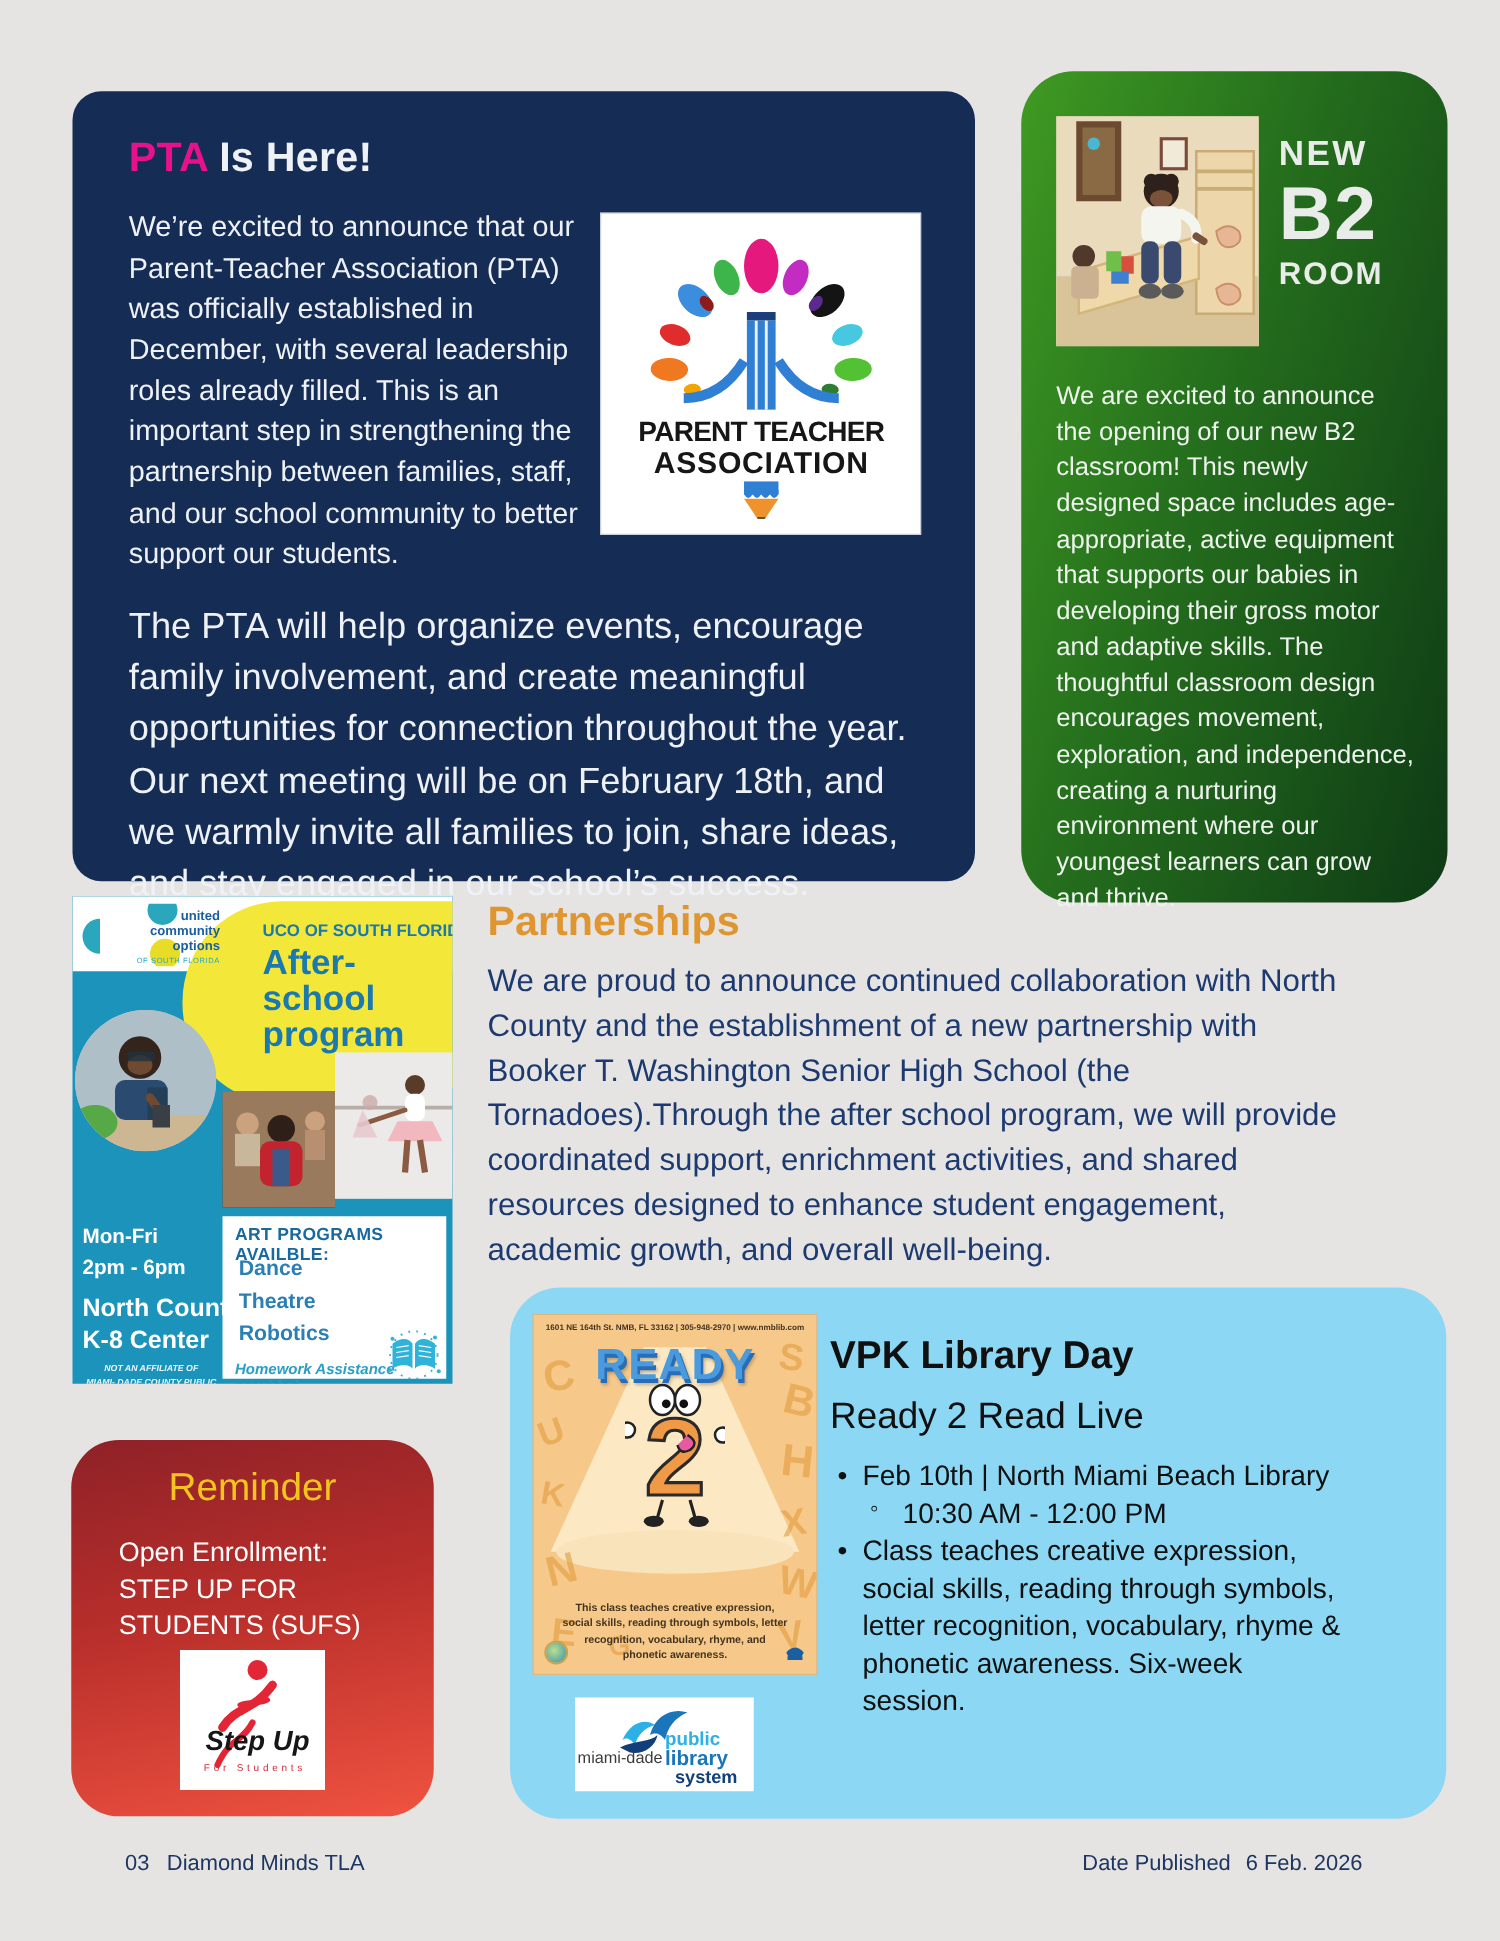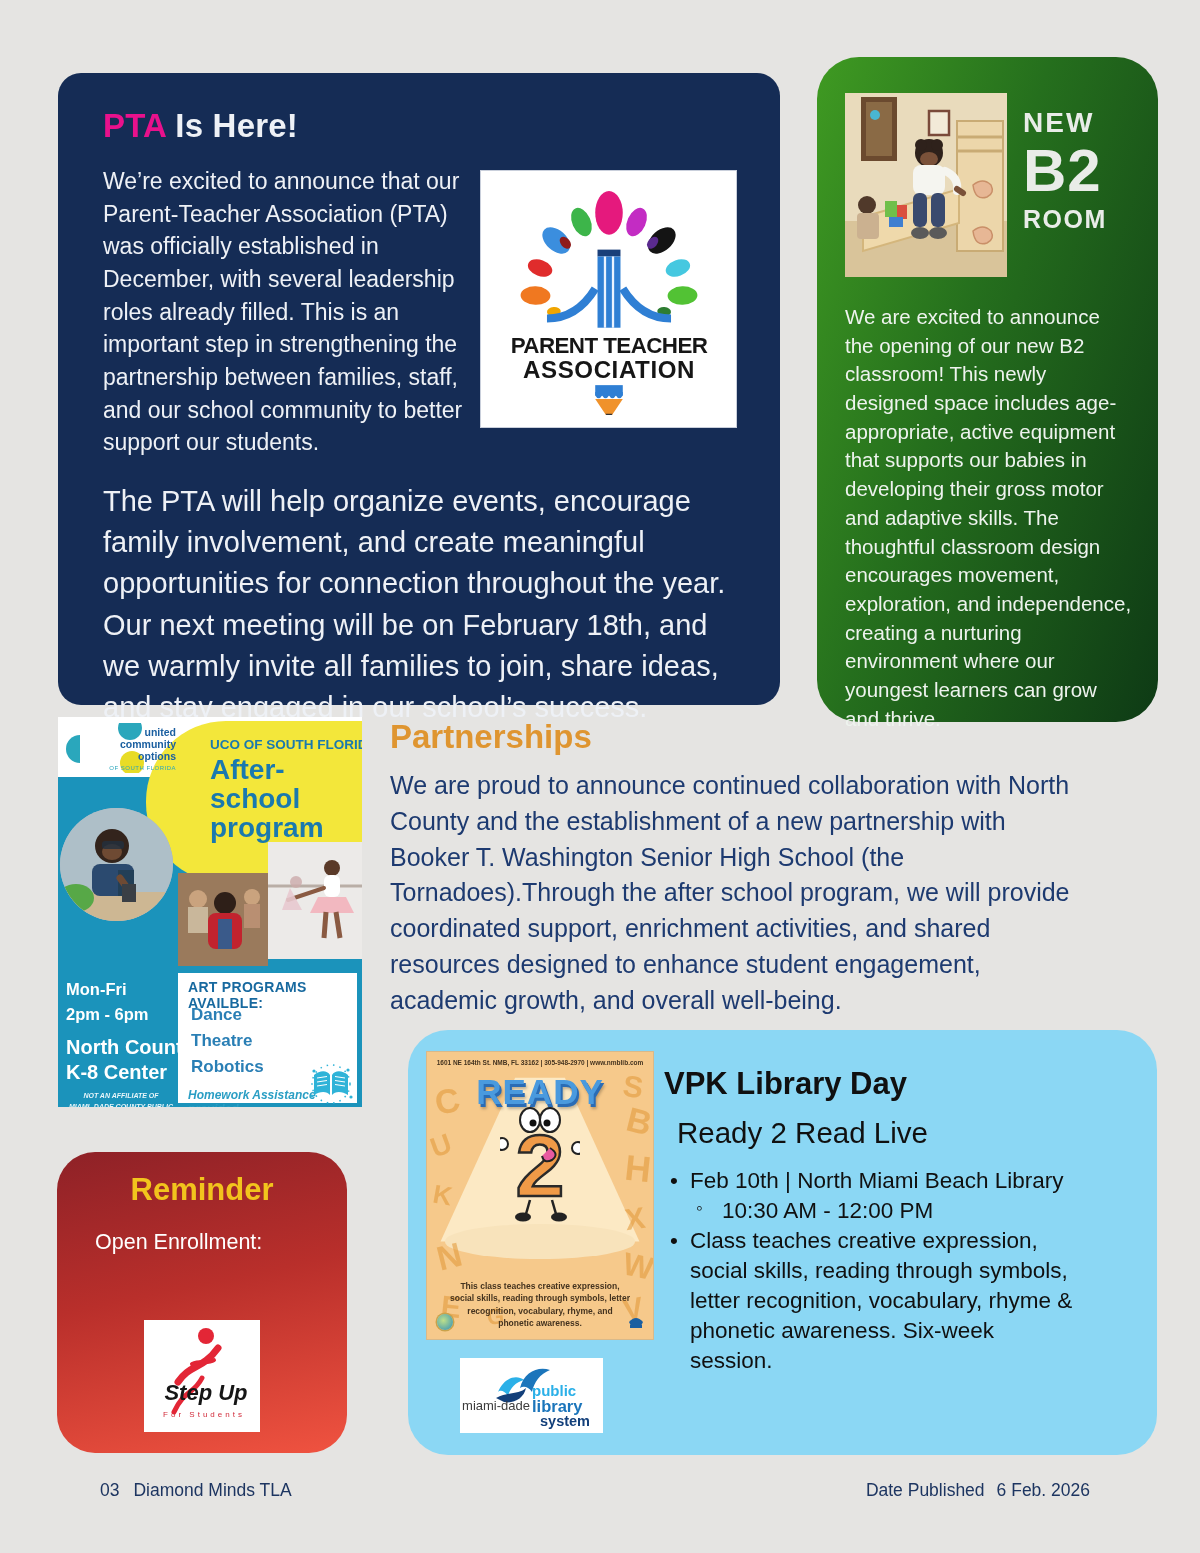--- a/index.html
+++ b/index.html
@@ -52,21 +52,21 @@
   .fl-disc{left:4px;top:374px;width:118px;font-size:7px;font-style:italic;font-weight:bold;color:#e8f6fa;text-align:center;line-height:1.5;}
   .fl-programs-h{left:130px;top:262px;font-size:14px;font-weight:bold;color:#17699f;letter-spacing:.3px;}
   .fl-prog{left:133px;color:#2a7fb5;font-size:17px;font-weight:bold;}
   .fl-prog.p0{top:288px;} .fl-prog.p1{top:314px;} .fl-prog.p2{top:340px;}
   .fl-hw{left:130px;top:371px;font-size:12px;font-style:italic;font-weight:bold;color:#2a9ec4;}
   .fl-book{left:250px;top:346px;width:46px;height:42px;}
 
   
   .reminder{left:57px;top:1152px;width:290px;height:301px;border-radius:38px;
     background:linear-gradient(168deg,#8e2127 0%,#b92f2b 45%,#f05340 100%);}
-  .rem-title{left:0;top:20px;width:100%;text-align:center;font-size:31px;font-weight:bold;color:var(--yellow);}
+  .rem-title{left:0;top:20px;width:100%;text-align:center;font-size:31px;font-weight:normal;color:var(--yellow);}
   .rem-body{left:38px;top:76px;width:225px;color:#fff;font-size:21.5px;line-height:1.35;}
   .rem-logo{left:87px;top:168px;width:116px;height:112px;background:#fff;}
 
   
   .vpk-box{left:408px;top:1030px;width:749px;height:425px;background:var(--vpk_blue);border-radius:40px;}
   .poster{left:19px;top:22px;width:226px;height:287px;background:#f6c98b;overflow:hidden;box-shadow:0 0 0 1px #d8b98a;}
   .poster .spot{position:absolute;left:0;top:0;width:100%;height:100%;
     background:#fce9c4;clip-path:polygon(39% 9%,61% 9%,94% 66%,6% 66%);}
   .poster .spot2{position:absolute;left:8%;top:60%;width:84%;height:12%;background:#f8e3bb;border-radius:50%;}
   .poster-header{position:absolute;left:0;top:7px;width:100%;text-align:center;font-size:6.5px;font-weight:bold;color:#44331f;}
@@ -88,21 +88,21 @@
   .pl9{left:196px;top:196px;font-size:32px;transform:rotate(12deg);}
   .pl10{left:14px;top:238px;font-size:30px;transform:rotate(6deg);}
   .pl11{left:196px;top:240px;font-size:30px;transform:rotate(-10deg);}
   .pl12{left:60px;top:252px;font-size:22px;transform:rotate(-6deg);}
   .poster-logo-l{position:absolute;left:10px;top:262px;width:16px;height:16px;border-radius:50%;
     background:radial-gradient(circle at 40% 40%,#bfe08a,#2e8fb8);box-shadow:0 0 0 1.5px #caa24a;}
   .poster-logo-r{position:absolute;left:200px;top:260px;width:18px;height:18px;}
   .mdpls{left:52px;top:328px;width:143px;height:75px;background:#fff;}
   .vpk-text{left:256px;top:36px;width:450px;color:#101010;}
   .vpk-title{font-size:31px;font-weight:bold;}
-  .vpk-sub{font-size:29.5px;margin-top:14px;margin-left:13px;}
+  .vpk-sub{font-size:29.5px;margin-top:14px;}
   .vpk-bullets{margin-top:16px;font-size:22.5px;line-height:1.33;}
   .vb{position:relative;padding-left:26px;width:416px;}
   .vb .mark{position:absolute;left:6px;top:0;}
   .vb .text{display:block;width:390px;}
   .vb-sub{position:relative;padding-left:58px;}
   .vb-sub .mark{position:absolute;left:32px;top:-1px;font-size:19px;}
 
   
   .footer-left{left:100px;top:1480px;font-size:17.5px;color:#1d3561;display:flex;gap:14px;}
   .footer-right{top:1480px;right:110px;font-size:17.5px;color:#1d3561;display:flex;gap:12px;}
@@ -294,20 +294,21 @@
     </div>
   </section>
 
   <h2 class="abs pr-title">Partnerships</h2>
   <p class="abs pr-body">We are proud to announce continued collaboration with North County and the establishment of a new partnership with Booker T. Washington Senior High School (the Tornadoes).Through the after school program, we will provide coordinated support, enrichment activities, and shared resources designed to enhance student engagement, academic growth, and overall well-being.</p>
 
   <section class="abs reminder">
     <div class="abs rem-title">Reminder</div>
     <div class="abs rem-body">
       <div>Open Enrollment:</div>
+      <div>STEP UP FOR STUDENTS (SUFS)</div>
     </div>
     <div class="abs rem-logo">
       <svg width="116" height="112" viewBox="0 0 116 112">
         <circle cx="62" cy="16" r="8" fill="#e32636"></circle>
         <path d="M34,62 C46,44 58,50 74,28" fill="none" stroke="#e32636" stroke-width="7" stroke-linecap="round"></path>
         <path d="M30,92 C40,70 50,74 58,58" fill="none" stroke="#e32636" stroke-width="5" stroke-linecap="round"></path>
         <path d="M48,44 C56,40 64,44 70,40" fill="none" stroke="#e32636" stroke-width="4" stroke-linecap="round"></path>
         <text x="62" y="80" text-anchor="middle" font-size="22" font-style="italic" font-weight="bold" font-family="DejaVu Serif, serif" fill="#161616">Step Up</text>
         <text x="60" y="97" text-anchor="middle" font-size="8" letter-spacing="3" fill="#d22b3a">For Students</text>
       </svg>

